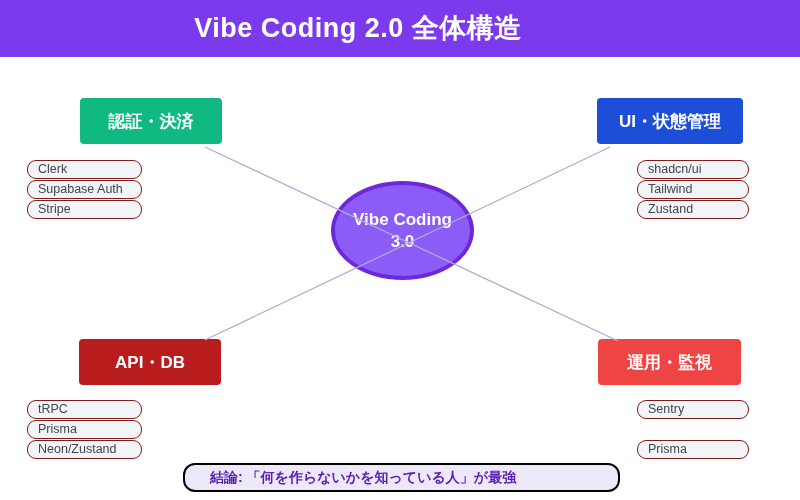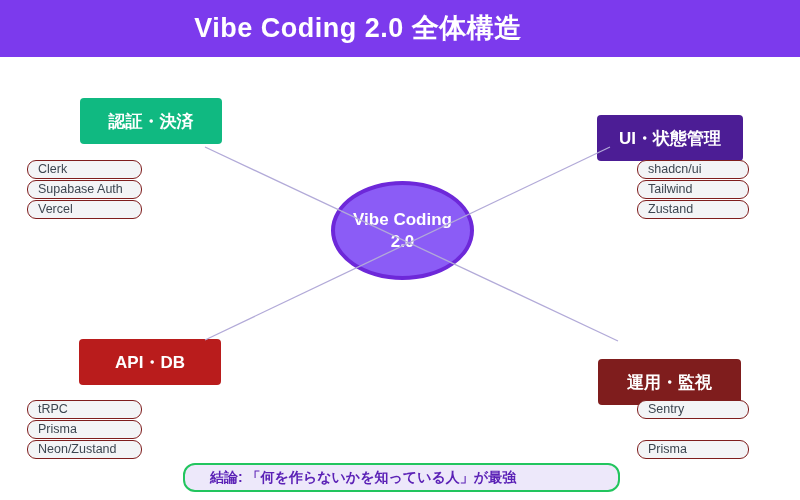--- a/index.html
+++ b/index.html
@@ -13,23 +13,23 @@
     position:absolute;left:358px;top:28px;transform:translate(-50%,-50%);
     color:#ffffff;font-size:27px;font-weight:bold;white-space:nowrap;letter-spacing:.5px;
   }
   
   .branch{
     position:absolute;height:46px;border-radius:4px;z-index:2;
     display:flex;align-items:center;justify-content:center;
     color:#ffffff;font-size:17px;font-weight:bold;white-space:nowrap;
   }
   .b-auth{left:80px;top:98px;width:142px;background:#10B981;}
-  .b-ui{left:597px;top:98px;width:146px;background:#4c1d95;margin-top:17px;}
+  .b-ui{left:597px;top:98px;width:146px;background:#1d4ed8;}
   .b-api{left:79px;top:339px;width:142px;background:#b91c1c;}
-  .b-ops{left:598px;top:339px;width:143px;background:#7f1d1d;margin-top:20px;}
+  .b-ops{left:598px;top:339px;width:143px;background:#ef4444;}
   
   .pill{
     position:absolute;width:115px;height:19px;box-sizing:border-box;z-index:2;
     background:#F3F4F6;border:1px solid #7f1d1d;border-radius:9px;
     font-size:12.5px;line-height:17px;color:#3D4651;padding-left:10px;
     white-space:nowrap;overflow:hidden;
   }
   .pill.col-right{left:637px;width:112px;}
   .pill.col-left{left:27px;}
   
@@ -37,21 +37,21 @@
     position:absolute;left:331px;top:181px;width:143px;height:99px;box-sizing:border-box;
     background:#8B5CF6;border:4px solid #6D28D9;border-radius:50%;z-index:3;
     display:flex;flex-direction:column;align-items:center;justify-content:center;
     color:#ffffff;font-size:17px;font-weight:bold;line-height:22px;text-align:center;
   }
   
   .connectors{position:absolute;left:0;top:0;width:800px;height:500px;z-index:4;pointer-events:none;}
   
   .conclusion{
     position:absolute;left:183px;top:463px;width:437px;height:29px;box-sizing:border-box;z-index:2;
-    background:#EDE8FA;border:2px solid #22c55e;border-radius:12px;
+    background:#EDE8FA;border:2px solid #000000;border-radius:12px;
     display:flex;align-items:center;padding-left:25px;
     color:#5B21B6;font-size:14px;font-weight:bold;white-space:nowrap;
   }
 </style>
 </head>
 <body>
 
 <div class="stage">
 
   <div class="header-bar">
@@ -66,36 +66,36 @@
   </div>
   <div class="branch b-api">
     <span>API・DB</span>
   </div>
   <div class="branch b-ops">
     <span>運用・監視</span>
   </div>
 
   <div class="pill col-left" style="top:160px">Clerk</div>
   <div class="pill col-left" style="top:180px">Supabase Auth</div>
-  <div class="pill col-left" style="top:200px">Vercel</div>
+  <div class="pill col-left" style="top:200px">Stripe</div>
 
   <div class="pill col-right" style="top:160px">shadcn/ui</div>
   <div class="pill col-right" style="top:180px">Tailwind</div>
   <div class="pill col-right" style="top:200px">Zustand</div>
 
   <div class="pill col-left" style="top:400px">tRPC</div>
   <div class="pill col-left" style="top:420px">Prisma</div>
   <div class="pill col-left" style="top:440px">Neon/Zustand</div>
 
   <div class="pill col-right" style="top:400px">Sentry</div>
   <div class="pill col-right" style="top:440px">Prisma</div>
 
   <div class="center-node">
     <span>Vibe Coding</span>
-    <span>2.0</span>
+    <span>3.0</span>
   </div>
 
   <svg class="connectors" width="800" height="500" viewBox="0 0 800 500">
     <line x1="205" y1="147" x2="618" y2="341" stroke="#B2AAD8" stroke-width="1.3"></line>
     <line x1="610" y1="147" x2="205" y2="340" stroke="#B2AAD8" stroke-width="1.3"></line>
   </svg>
 
   <div class="conclusion">
     <span>結論: 「何を作らないかを知っている人」が最強</span>
   </div>

